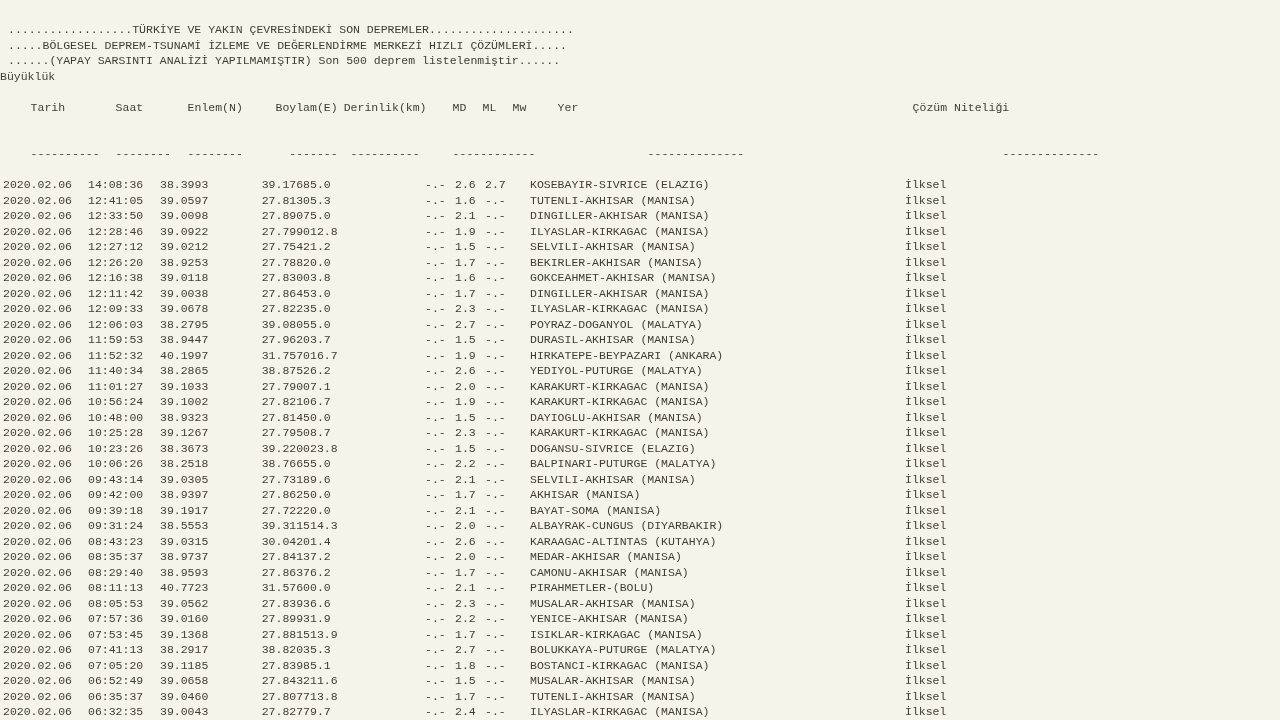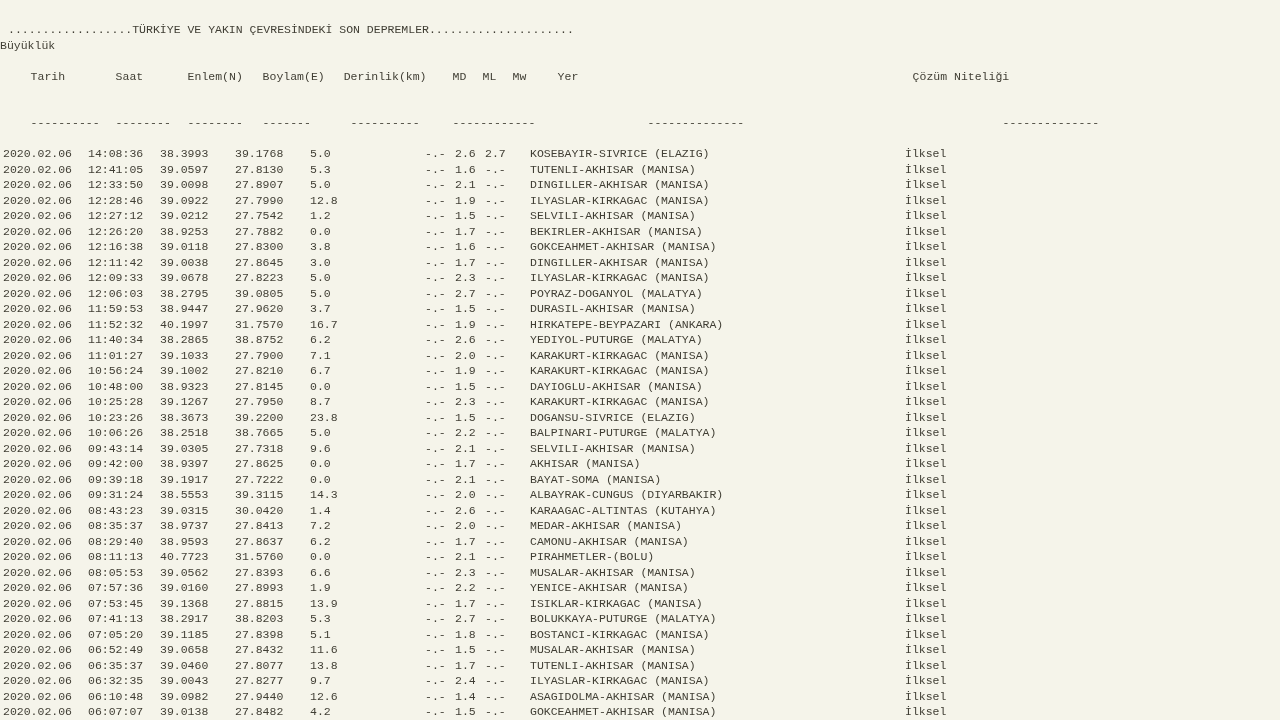--- a/index.html
+++ b/index.html
@@ -10,38 +10,40 @@
     font-size:11.5px;
   }
   .page{position:absolute;top:16px;left:0;width:1280px;height:720px;padding-top:6px;box-sizing:border-box;}
   .hline{padding-left:8px;line-height:15.5px;white-space:pre;}
   .mag-label-line{line-height:15.5px;}
   .row{padding-left:3px;line-height:15.5px;white-space:pre;}
   .cell{display:inline-block;vertical-align:top;}
   .c-date{width:85px;}
   .c-time{width:72px;}
   .c-lat{width:75px;}
-  .c-lon{width:75px;}
+  .c-lon{width:75px;text-align:right;}
   .c-depth{width:95px;text-align:left;}
   .hdr .c-depth, .sep .c-depth{text-align:center;}
   .c-md{width:30px;margin-left:20px;font-family:Liberation Mono, monospace;}
   .c-ml{width:30px;}
   .c-mw{width:30px;}
   .c-mag{width:90px;margin-left:20px;}
   .c-place{width:355px;margin-left:15px;}
   .sep .c-place{margin-left:105px;}
   .c-quality{}
   .rows .c-quality{padding-left:20px;}
 </style>
 </head>
 <body>
 
 <div class="page">
 
   <div class="hline">..................TÜRKİYE VE YAKIN ÇEVRESİNDEKİ SON DEPREMLER.....................</div>
+  <div class="hline">.....BÖLGESEL DEPREM-TSUNAMİ İZLEME VE DEĞERLENDİRME MERKEZİ HIZLI ÇÖZÜMLERİ.....</div>
+  <div class="hline">......(YAPAY SARSINTI ANALİZİ YAPILMAMIŞTIR) Son 500 deprem listelenmiştir......</div>
 
   <div class="mag-label-line">Büyüklük</div>
 
   <div class="row hdr">
     <span class="cell c-date">Tarih</span><span class="cell c-time">Saat</span><span class="cell c-lat">Enlem(N)</span><span class="cell c-lon">Boylam(E)</span><span class="cell c-depth">Derinlik(km)</span><span class="cell c-md">MD</span><span class="cell c-ml">ML</span><span class="cell c-mw">Mw</span><span class="cell c-place">Yer</span><span class="cell c-quality">Çözüm Niteliği</span>
   </div>
 
   <div class="row sep">
     <span class="cell c-date">----------</span><span class="cell c-time">--------</span><span class="cell c-lat">--------</span><span class="cell c-lon">-------</span><span class="cell c-depth">----------</span><span class="cell c-mag">------------</span><span class="cell c-place">--------------</span><span class="cell c-quality">--------------</span>
   </div>

